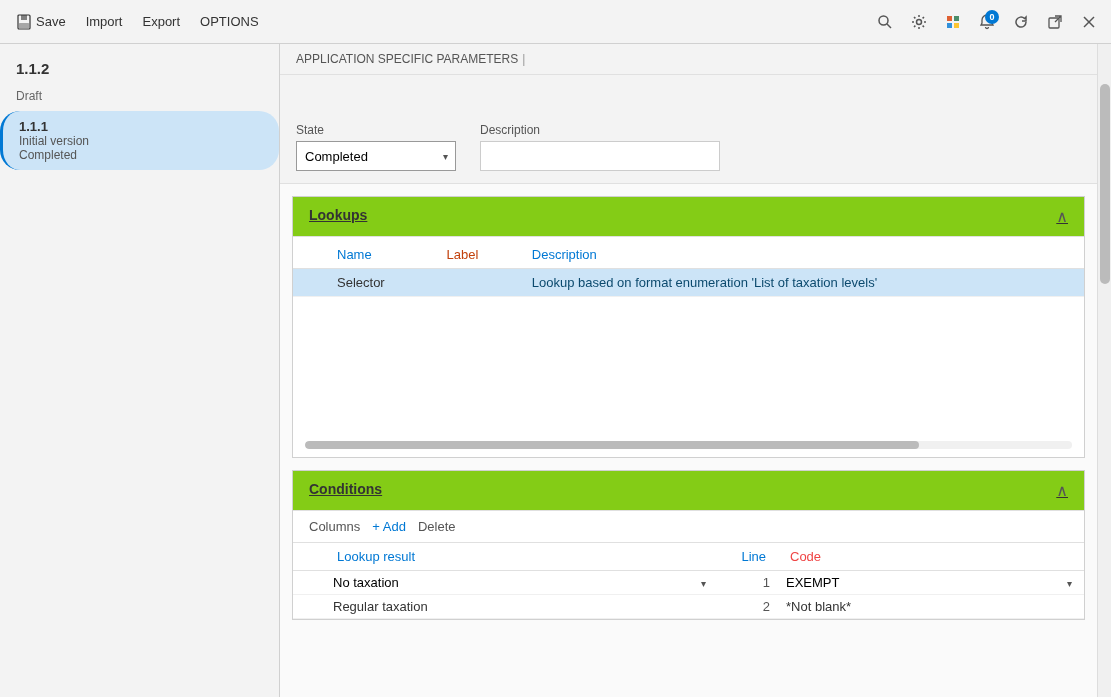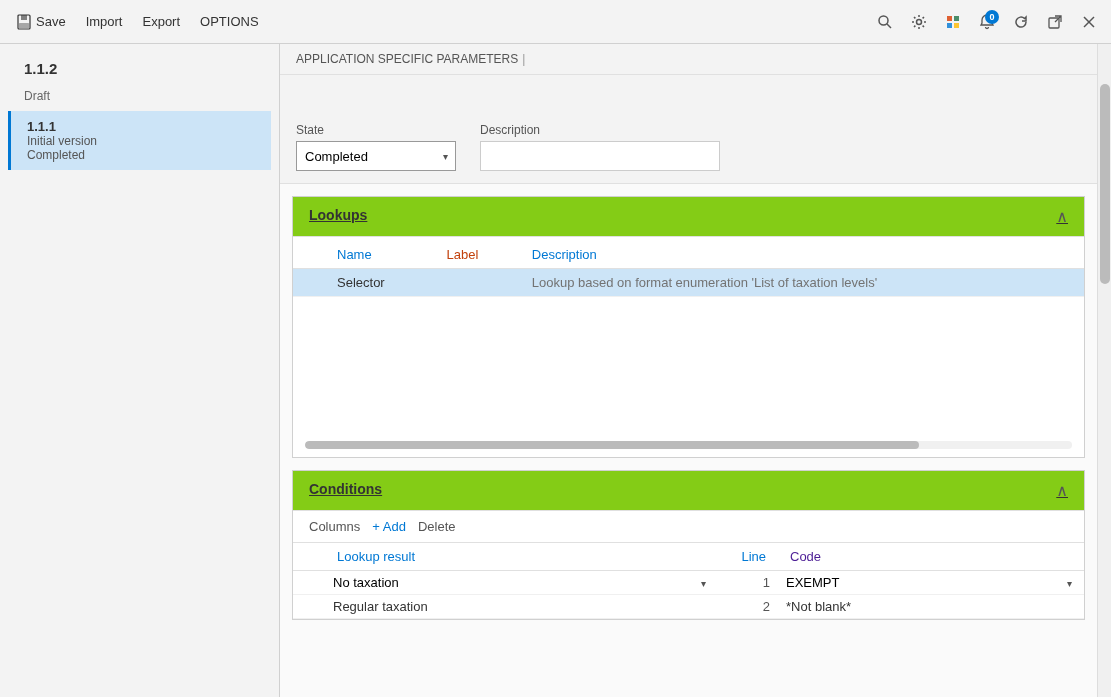--- a/index.html
+++ b/index.html
@@ -41,40 +41,41 @@
       overflow: hidden;
     }
 
     
     .sidebar {
       width: 280px;
       background: #f3f3f3;
       border-right: 1px solid #d0d0d0;
       flex-shrink: 0;
       overflow-y: auto;
-      padding: 8px 8px;
+      padding: 8px 0;
     }
     .sidebar-version {
       padding: 8px 16px;
       font-size: 15px;
       font-weight: 600;
       color: #333;
     }
     .sidebar-draft {
       padding: 4px 16px 8px;
       font-size: 12px;
       color: #666;
     }
     .sidebar-item {
       padding: 8px 16px;
       cursor: pointer;
     }
     .sidebar-item.active {
       background: #cce4f7;
       border-left: 3px solid #0078d4;
+      border-radius: 20px;
     }
     .sidebar-item-title {
       font-size: 13px;
       font-weight: 600;
       color: #333;
     }
     .sidebar-item-sub {
       font-size: 12px;
       color: #555;
     }
@@ -391,21 +392,21 @@
                 <th style="color:#0078d4">Name</th>
                 <th style="color:#c2410c">Label</th>
                 <th style="color:#0078d4">Description</th>
               </tr>
             </thead>
             <tbody>
               <tr class="selected">
                 <td class="check-col"></td>
                 <td>Selector</td>
                 <td></td>
-                <td style="color:#737373">Lookup based on format enumeration 'List of taxation levels'</td>
+                <td style="color:#0c4a6e">Lookup based on format enumeration 'List of taxation levels'</td>
               </tr>
             </tbody>
           </table>
 
           <div style="height: 140px;"></div>
           <div class="h-scrollbar">
             <div class="h-scrollbar-thumb"></div>
           </div>
         </div>
       </div>
@@ -425,21 +426,21 @@
           <button class="cond-btn">
             <span>Delete</span>
           </button>
         </div>
         <table class="conditions-table">
           <thead>
             <tr>
               <th style="width:32px"></th>
               <th style="color:#0078d4">Lookup result</th>
               <th style="text-align:right; width:60px">Line</th>
-              <th style="color:#4c1d95">Code</th>
+              <th style="color:#ef4444">Code</th>
             </tr>
           </thead>
           <tbody>
             <tr>
               <td></td>
               <td>
                 <div class="lookup-select-wrapper">
                   <select>
                     <option>No taxation</option>
                     <option>Regular taxation</option>

